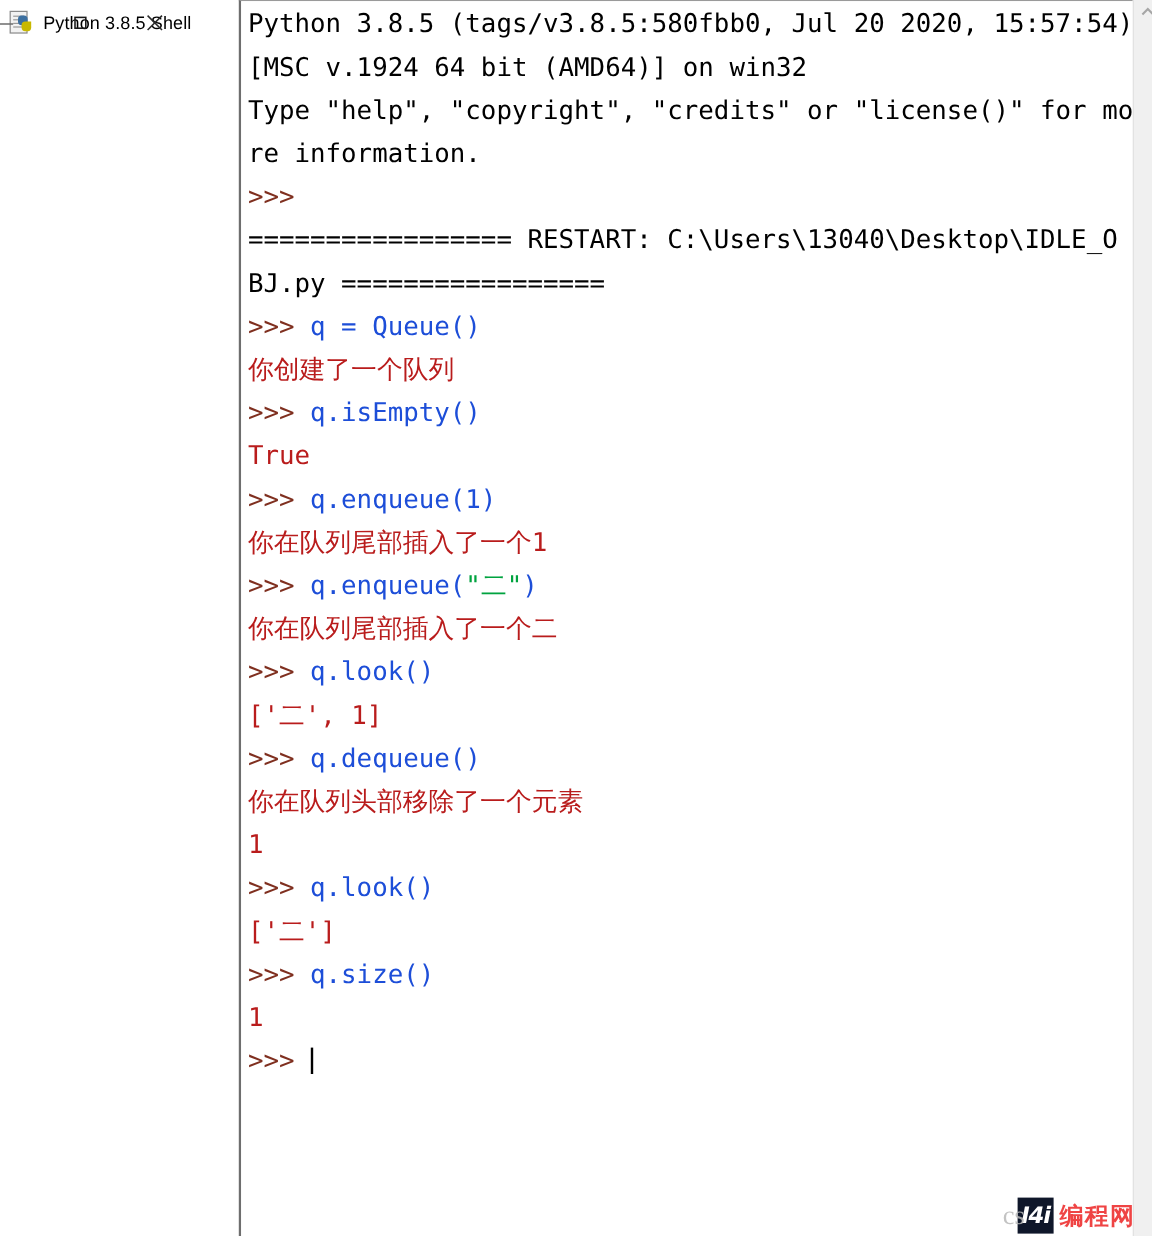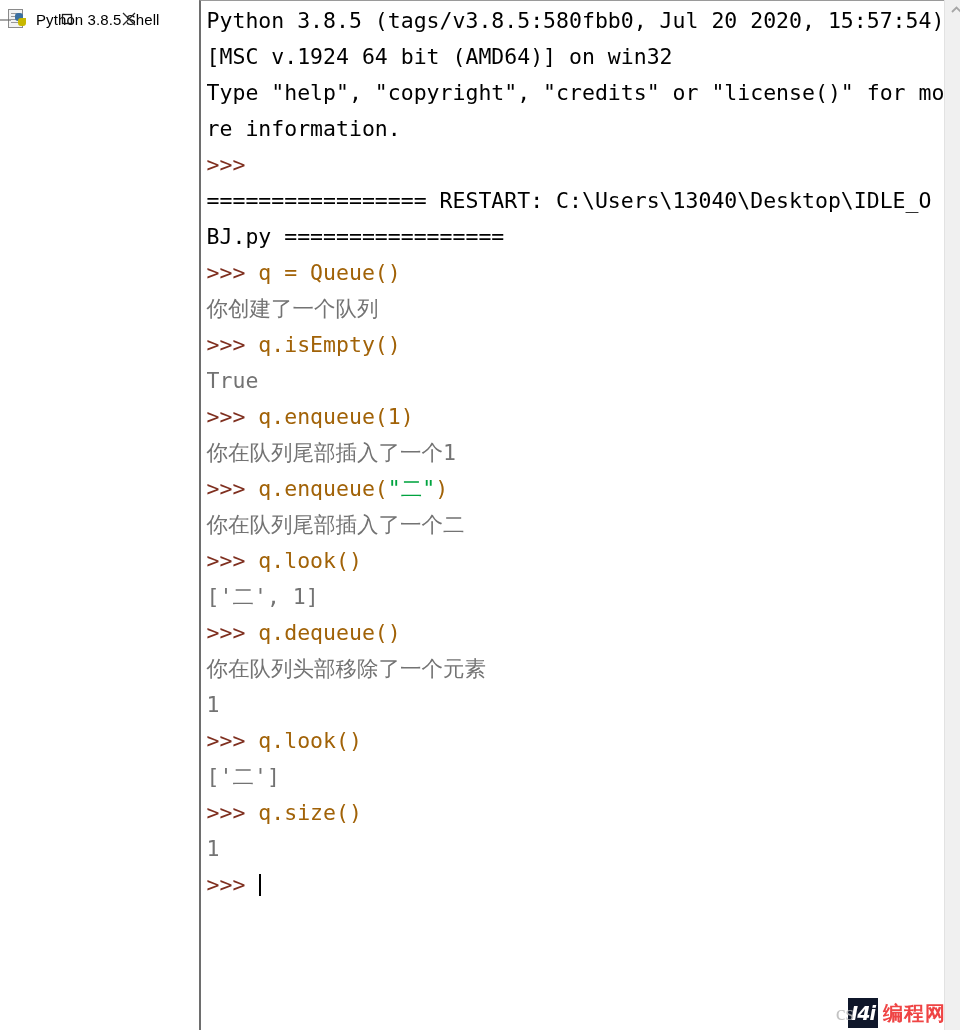--- a/index.html
+++ b/index.html
@@ -141,22 +141,22 @@
     overflow: hidden;
     padding: 2px 0 0 6px;
     font-family: "DejaVu Sans Mono", "Liberation Mono", monospace;
     font-size: 21.5px;
     line-height: 36px;
     white-space: pre;
     background: #ffffff;
   }
   .console .line { height: 36px; }
   .c-prompt { color: #7f2f1f; }
-  .c-code   { color: #a16207; }
-  .c-out    { color: #737373; }
+  .c-code   { color: #1d4ed8; }
+  .c-out    { color: #b91c1c; }
   .c-str    { color: #00a33f; }
   .c-plain  { color: #000000; }
 
   
   .caret {
     display: inline-block;
     width: 2px;
     height: 22px;
     background: #000;
     vertical-align: -4px;

